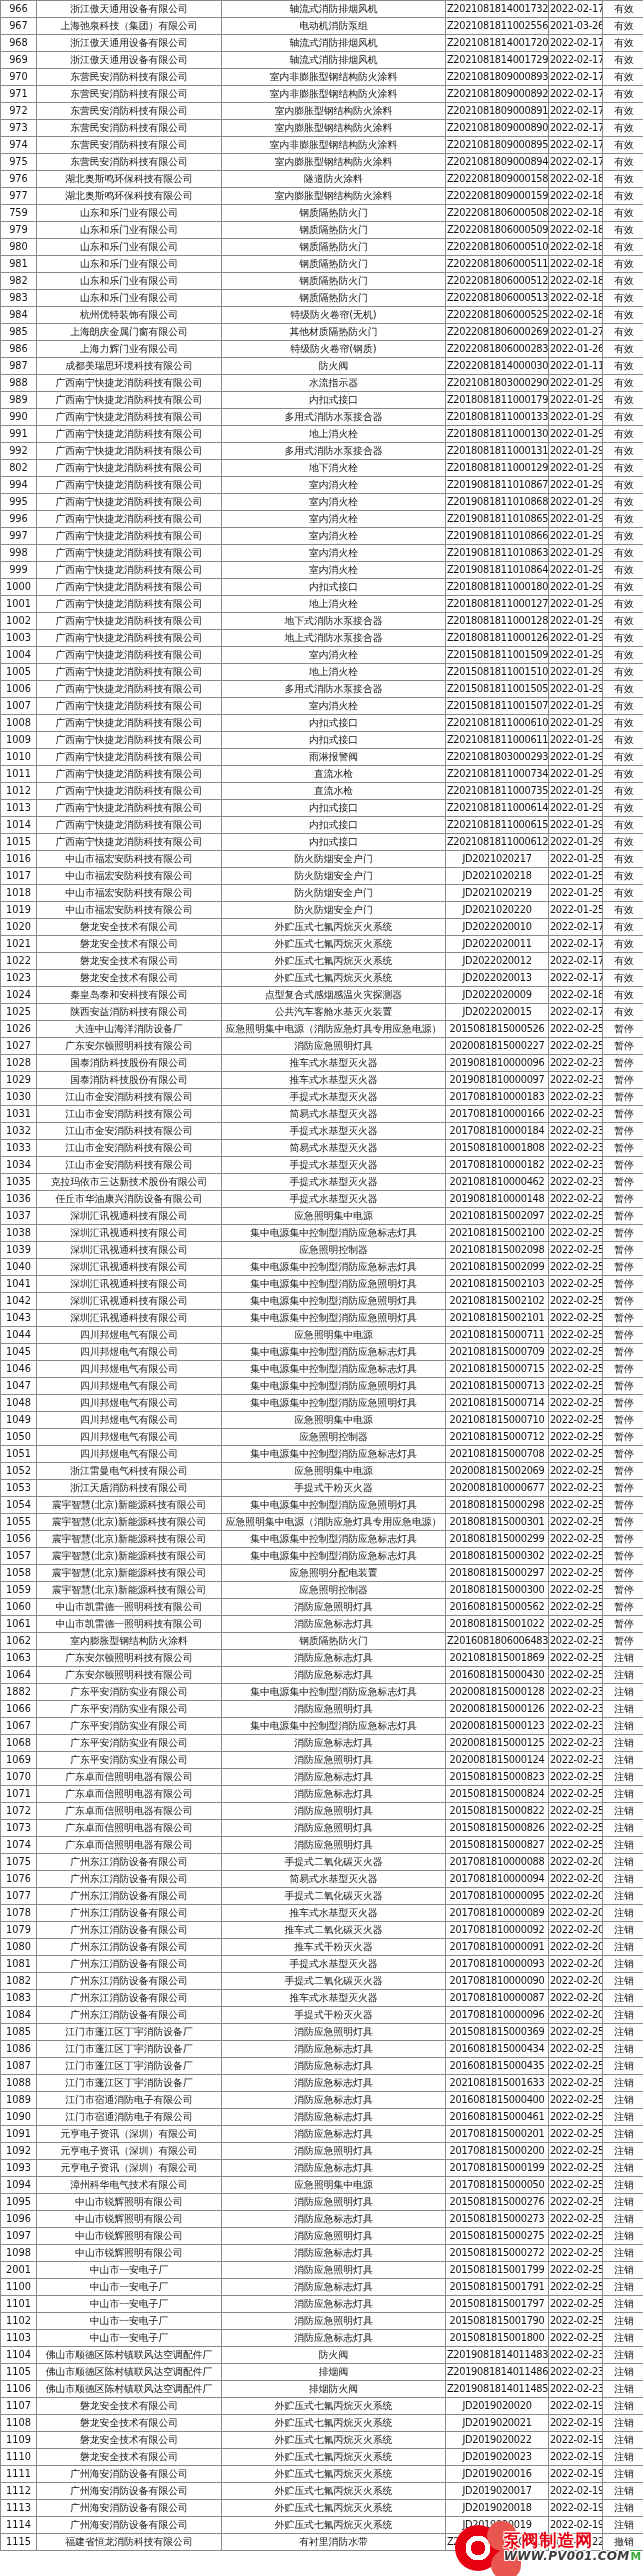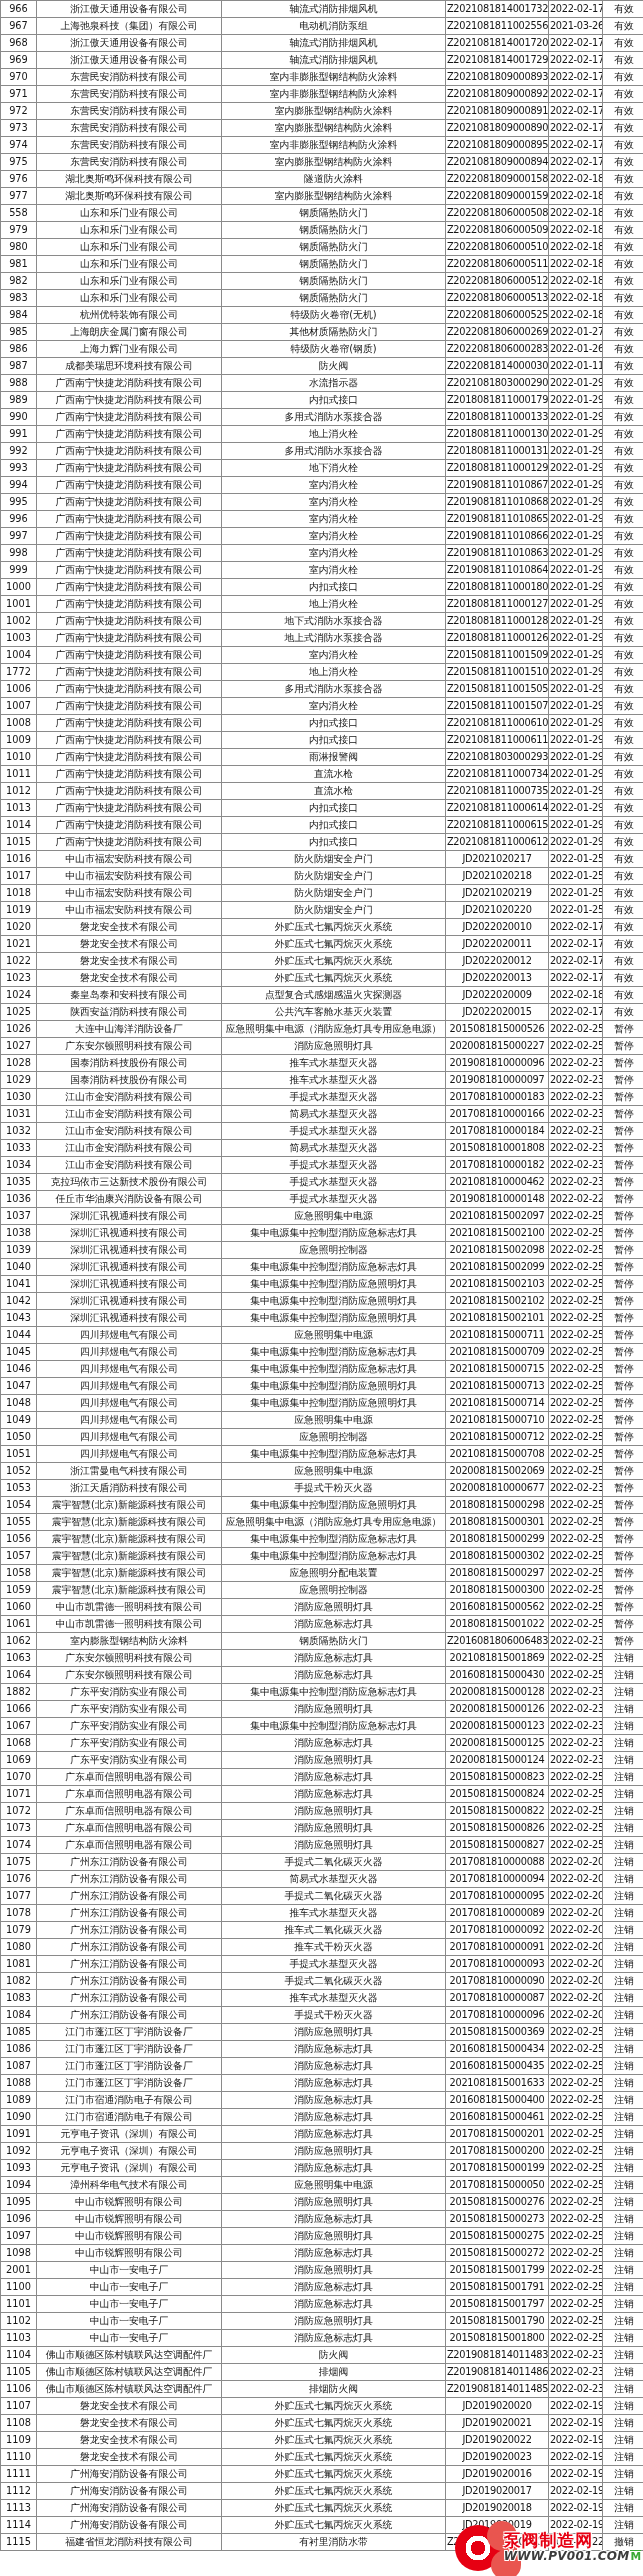--- a/index.html
+++ b/index.html
@@ -214,21 +214,21 @@
       </tr>
       <tr>
         <td class="c0">977</td>
         <td class="c1">湖北奥斯鸣环保科技有限公司</td>
         <td class="c2">室内膨胀型钢结构防火涂料</td>
         <td class="c3">Z2022081809000159</td>
         <td class="c4">2022-02-18</td>
         <td class="c5">有效</td>
       </tr>
       <tr>
-        <td class="c0">558</td>
+        <td class="c0">759</td>
         <td class="c1">山东和乐门业有限公司</td>
         <td class="c2">钢质隔热防火门</td>
         <td class="c3">Z2022081806000508</td>
         <td class="c4">2022-02-18</td>
         <td class="c5">有效</td>
       </tr>
       <tr>
         <td class="c0">979</td>
         <td class="c1">山东和乐门业有限公司</td>
         <td class="c2">钢质隔热防火门</td>
@@ -334,21 +334,21 @@
       </tr>
       <tr>
         <td class="c0">992</td>
         <td class="c1">广西南宁快捷龙消防科技有限公司</td>
         <td class="c2">多用式消防水泵接合器</td>
         <td class="c3">Z2018081811000131</td>
         <td class="c4">2022-01-29</td>
         <td class="c5">有效</td>
       </tr>
       <tr>
-        <td class="c0">993</td>
+        <td class="c0">802</td>
         <td class="c1">广西南宁快捷龙消防科技有限公司</td>
         <td class="c2">地下消火栓</td>
         <td class="c3">Z2018081811000129</td>
         <td class="c4">2022-01-29</td>
         <td class="c5">有效</td>
       </tr>
       <tr>
         <td class="c0">994</td>
         <td class="c1">广西南宁快捷龙消防科技有限公司</td>
         <td class="c2">室内消火栓</td>
@@ -430,21 +430,21 @@
       </tr>
       <tr>
         <td class="c0">1004</td>
         <td class="c1">广西南宁快捷龙消防科技有限公司</td>
         <td class="c2">室内消火栓</td>
         <td class="c3">Z2015081811001509</td>
         <td class="c4">2022-01-29</td>
         <td class="c5">有效</td>
       </tr>
       <tr>
-        <td class="c0">1772</td>
+        <td class="c0">1005</td>
         <td class="c1">广西南宁快捷龙消防科技有限公司</td>
         <td class="c2">地上消火栓</td>
         <td class="c3">Z2015081811001510</td>
         <td class="c4">2022-01-29</td>
         <td class="c5">有效</td>
       </tr>
       <tr>
         <td class="c0">1006</td>
         <td class="c1">广西南宁快捷龙消防科技有限公司</td>
         <td class="c2">多用式消防水泵接合器</td>

